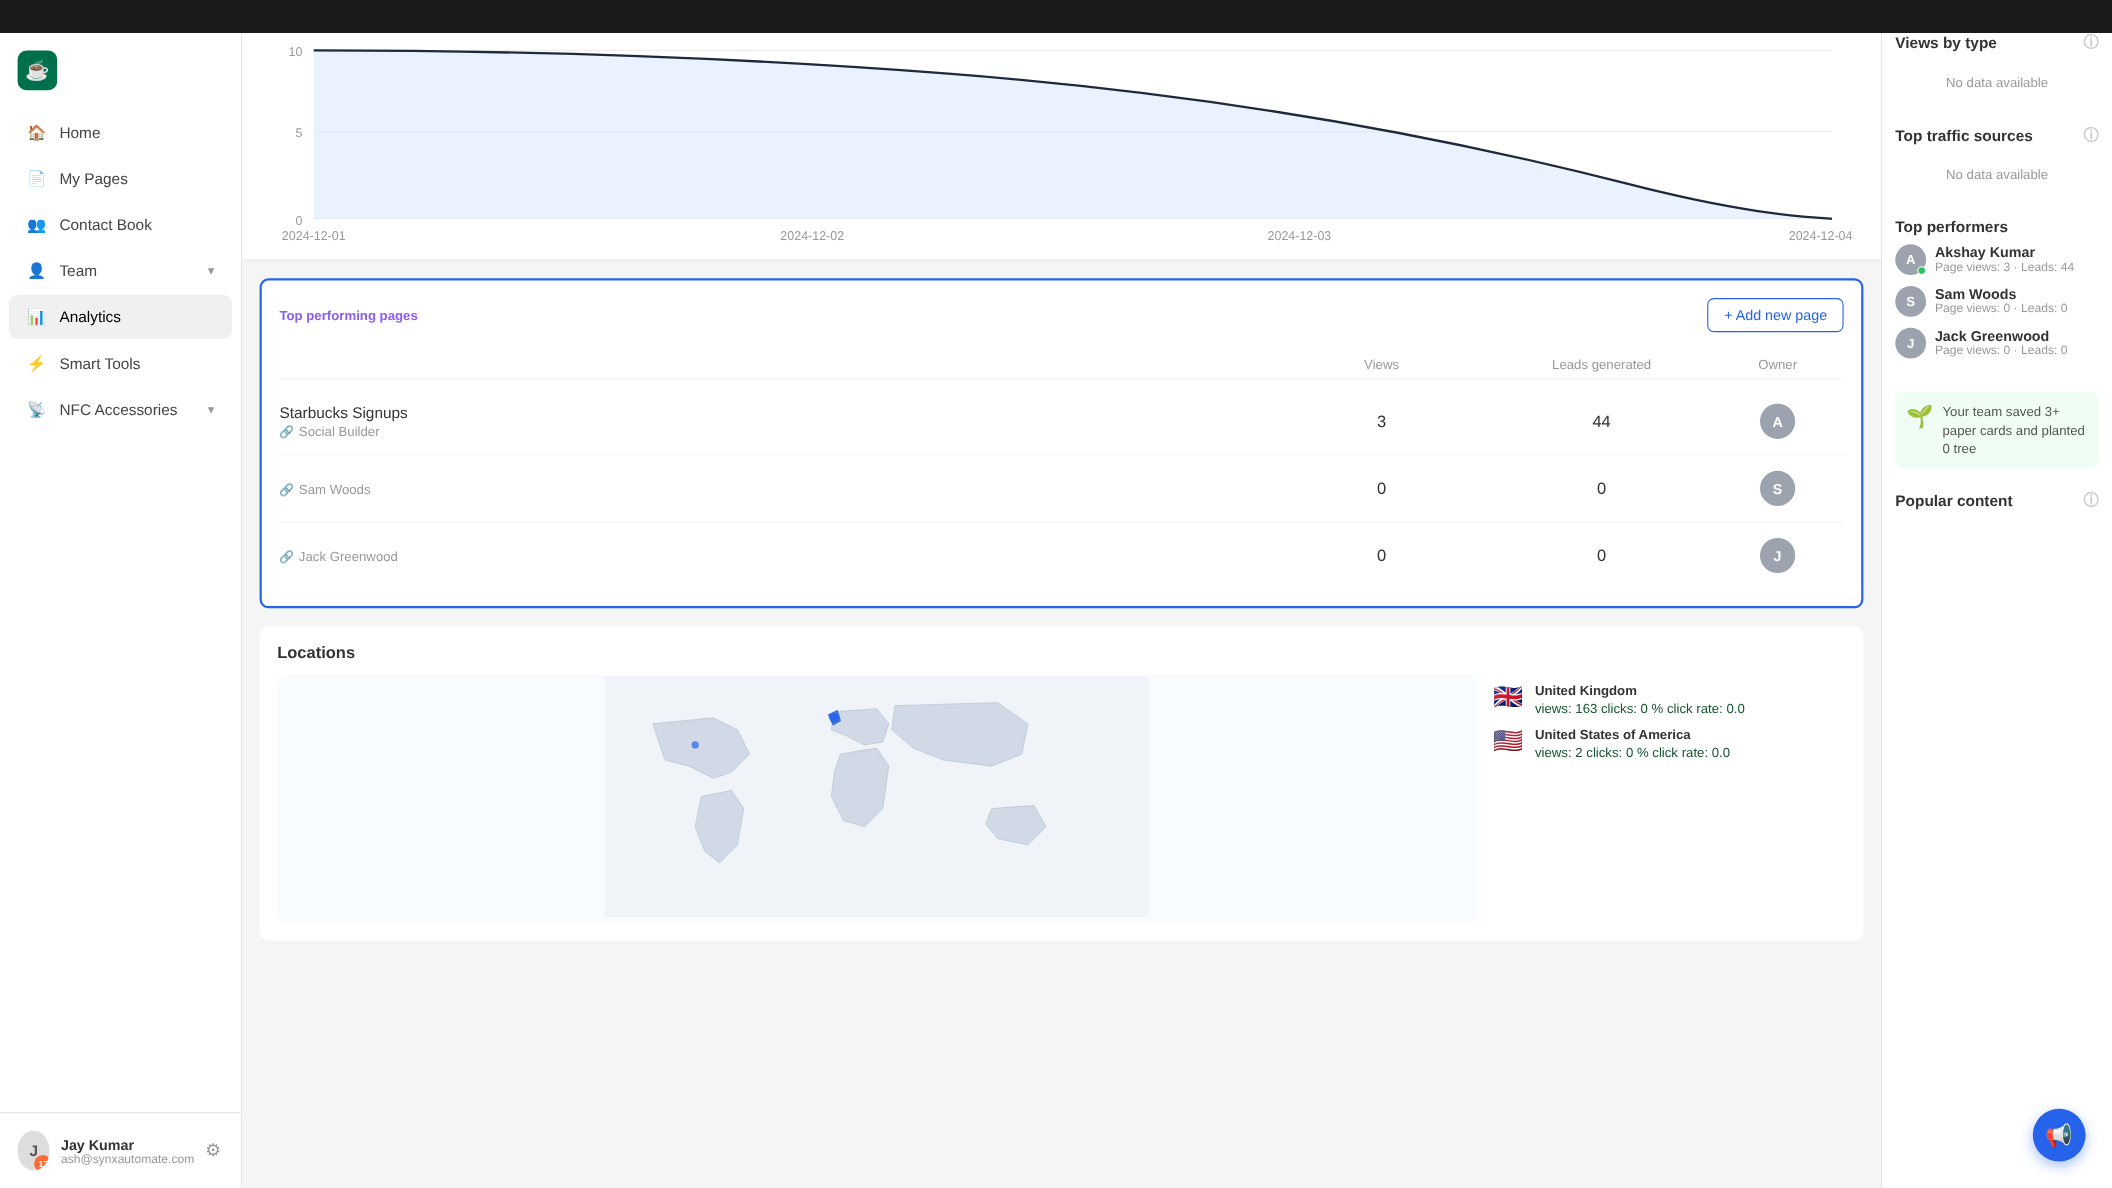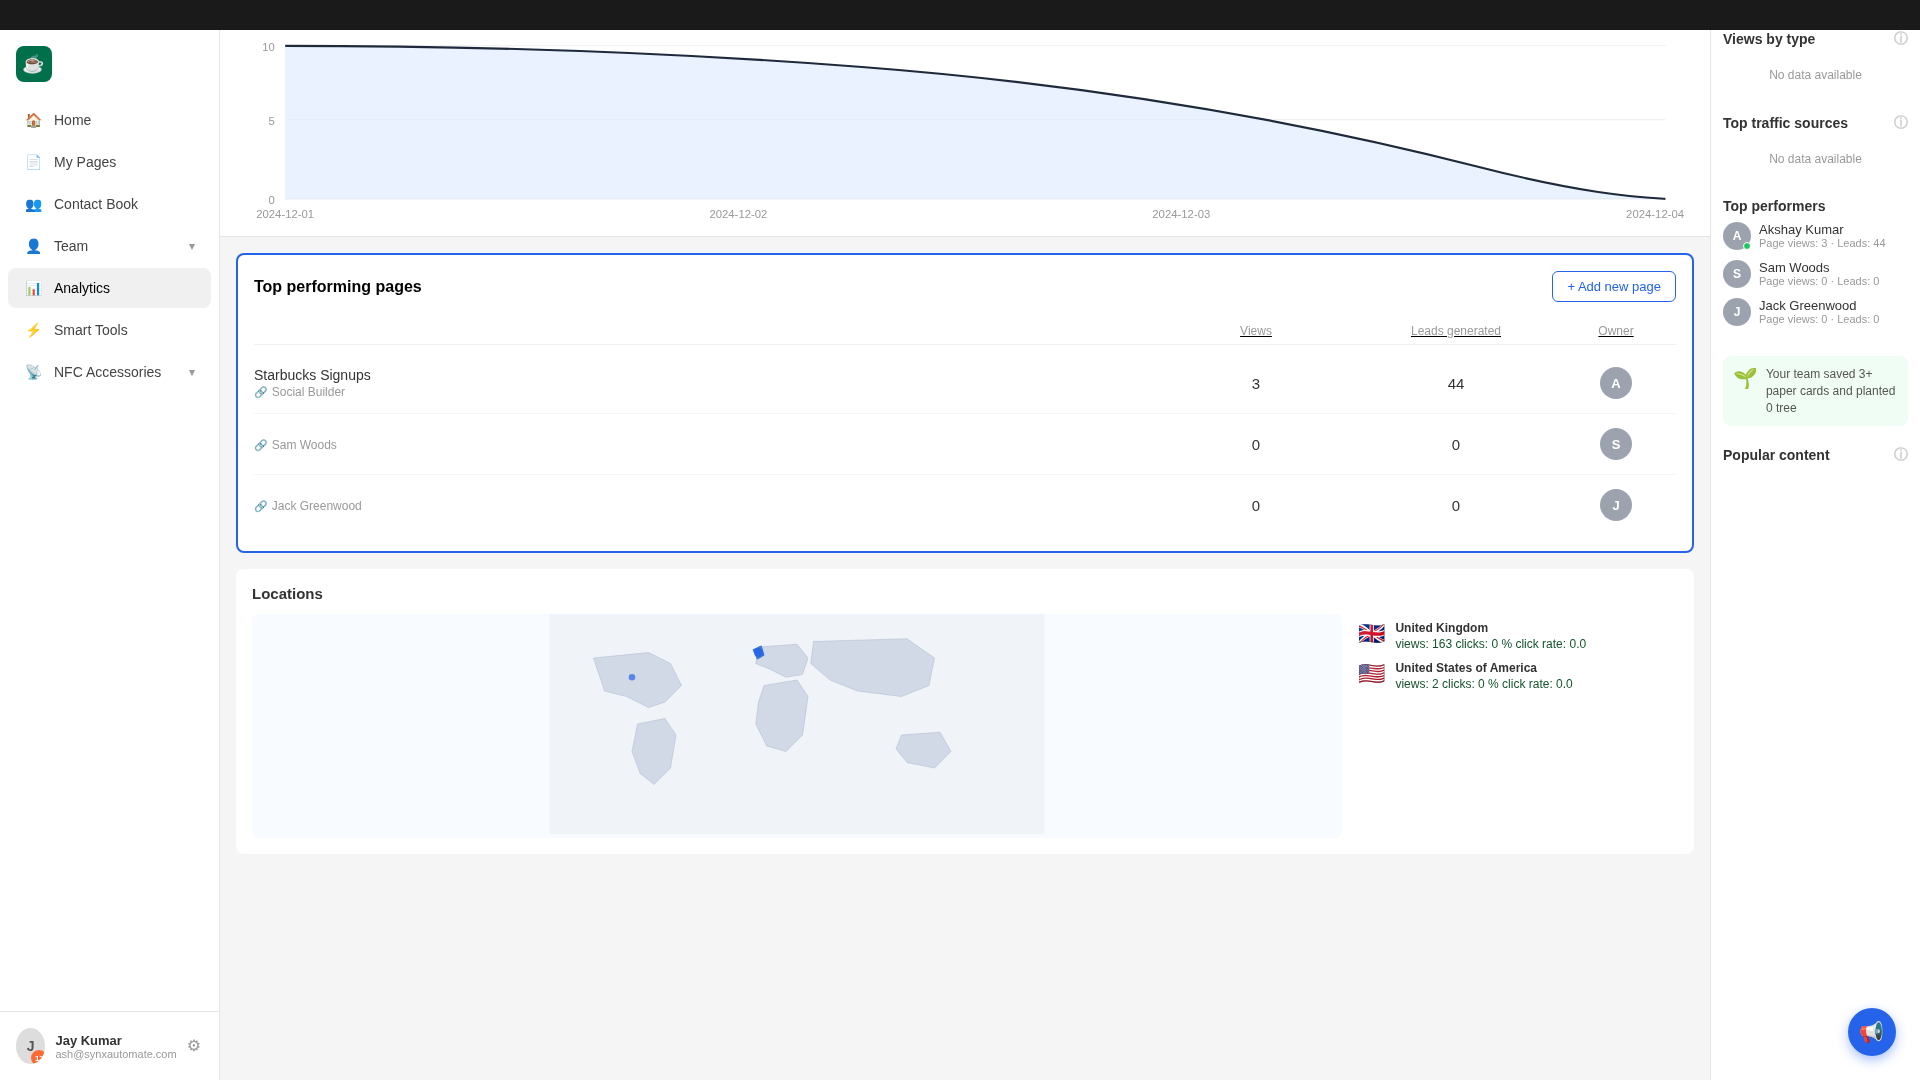--- a/index.html
+++ b/index.html
@@ -29,25 +29,25 @@
     .main { flex: 1; display: flex; flex-direction: column; padding-top: 30px; overflow: hidden; }
 
     
     .chart-area { background: #fff; padding: 0 24px 16px; border-bottom: 1px solid #e5e5e5; }
     .chart-container { height: 190px; position: relative; }
     .chart-svg { width: 100%; height: 100%; }
 
     
     .top-performing-section { margin: 16px 16px 16px 16px; background: #fff; border: 2px solid #2563eb; border-radius: 8px; padding: 16px; }
     .section-header { display: flex; justify-content: space-between; align-items: center; margin-bottom: 16px; }
-    .section-title { font-size: 16px; font-weight: 600; color: #000000; }
+    .section-title { font-size: 12px; font-weight: 600; color: #8b5cf6; }
     .add-new-btn { display: flex; align-items: center; gap: 4px; padding: 7px 14px; border: 1px solid #2563eb; border-radius: 6px; background: white; color: #2563eb; font-size: 13px; cursor: pointer; font-weight: 500; }
 
     .pages-table { width: 100%; }
-    .table-header { display: grid; grid-template-columns: 1fr 200px 200px 120px; padding: 6px 0; border-bottom: 1px solid #f0f0f0; margin-bottom: 8px; text-decoration: underline; }
+    .table-header { display: grid; grid-template-columns: 1fr 200px 200px 120px; padding: 6px 0; border-bottom: 1px solid #f0f0f0; margin-bottom: 8px; }
     .table-header span { font-size: 12px; color: #999; text-align: center; }
     .table-header span:first-child { text-align: left; }
     .table-row { display: grid; grid-template-columns: 1fr 200px 200px 120px; padding: 14px 0; border-bottom: 1px solid #f5f5f5; align-items: center; }
     .table-row:last-child { border-bottom: none; }
     .page-info .page-name { font-size: 14px; font-weight: 500; color: #333; }
     .page-info .page-sub { font-size: 12px; color: #999; display: flex; align-items: center; gap: 4px; margin-top: 2px; }
     .page-sub-icon { font-size: 11px; }
     .cell-value { text-align: center; font-size: 15px; color: #333; font-weight: 500; }
     .owner-avatar { width: 32px; height: 32px; border-radius: 50%; display: flex; align-items: center; justify-content: center; font-size: 13px; font-weight: 600; color: white; margin: 0 auto; }
 
@@ -62,21 +62,21 @@
     .location-name { font-weight: 600; color: #333; margin-bottom: 2px; }
     .location-stats { color: #14532d; }
 
     
     .right-panel { width: 210px; background: #fff; border-left: 1px solid #e5e5e5; padding: 30px 12px 12px; display: flex; flex-direction: column; gap: 20px; overflow-y: auto; flex-shrink: 0; height: 1080px; }
     .panel-section { }
     .panel-section-title { font-size: 14px; font-weight: 600; color: #333; margin-bottom: 8px; display: flex; align-items: center; justify-content: space-between; }
     .panel-no-data { font-size: 12px; color: #999; text-align: center; padding: 12px 0; }
     .top-performer-item { display: flex; align-items: flex-start; gap: 8px; margin-bottom: 10px; }
     .performer-avatar { width: 28px; height: 28px; border-radius: 50%; display: flex; align-items: center; justify-content: center; font-size: 12px; font-weight: 600; color: white; flex-shrink: 0; position: relative; }
-    .performer-info .performer-name { font-size: 13px; font-weight: 400; color: #333; }
+    .performer-info .performer-name { font-size: 13px; font-weight: 700; color: #333; }
     .performer-info .performer-stats { font-size: 11px; color: #999; }
     .eco-card { background: #f0fdf4; border-radius: 8px; padding: 10px; display: flex; gap: 8px; align-items: flex-start; }
     .eco-icon { font-size: 20px; flex-shrink: 0; }
     .eco-text { font-size: 12px; color: #555; line-height: 1.4; }
     .popular-content-item { margin-bottom: 8px; }
     .popular-item-name { font-size: 13px; font-weight: 600; color: #333; margin-bottom: 2px; }
     .popular-item-bar { height: 4px; background: #2563eb; border-radius: 2px; width: 80%; margin-bottom: 2px; }
     .popular-item-stats { font-size: 11px; color: #999; }
 
     

